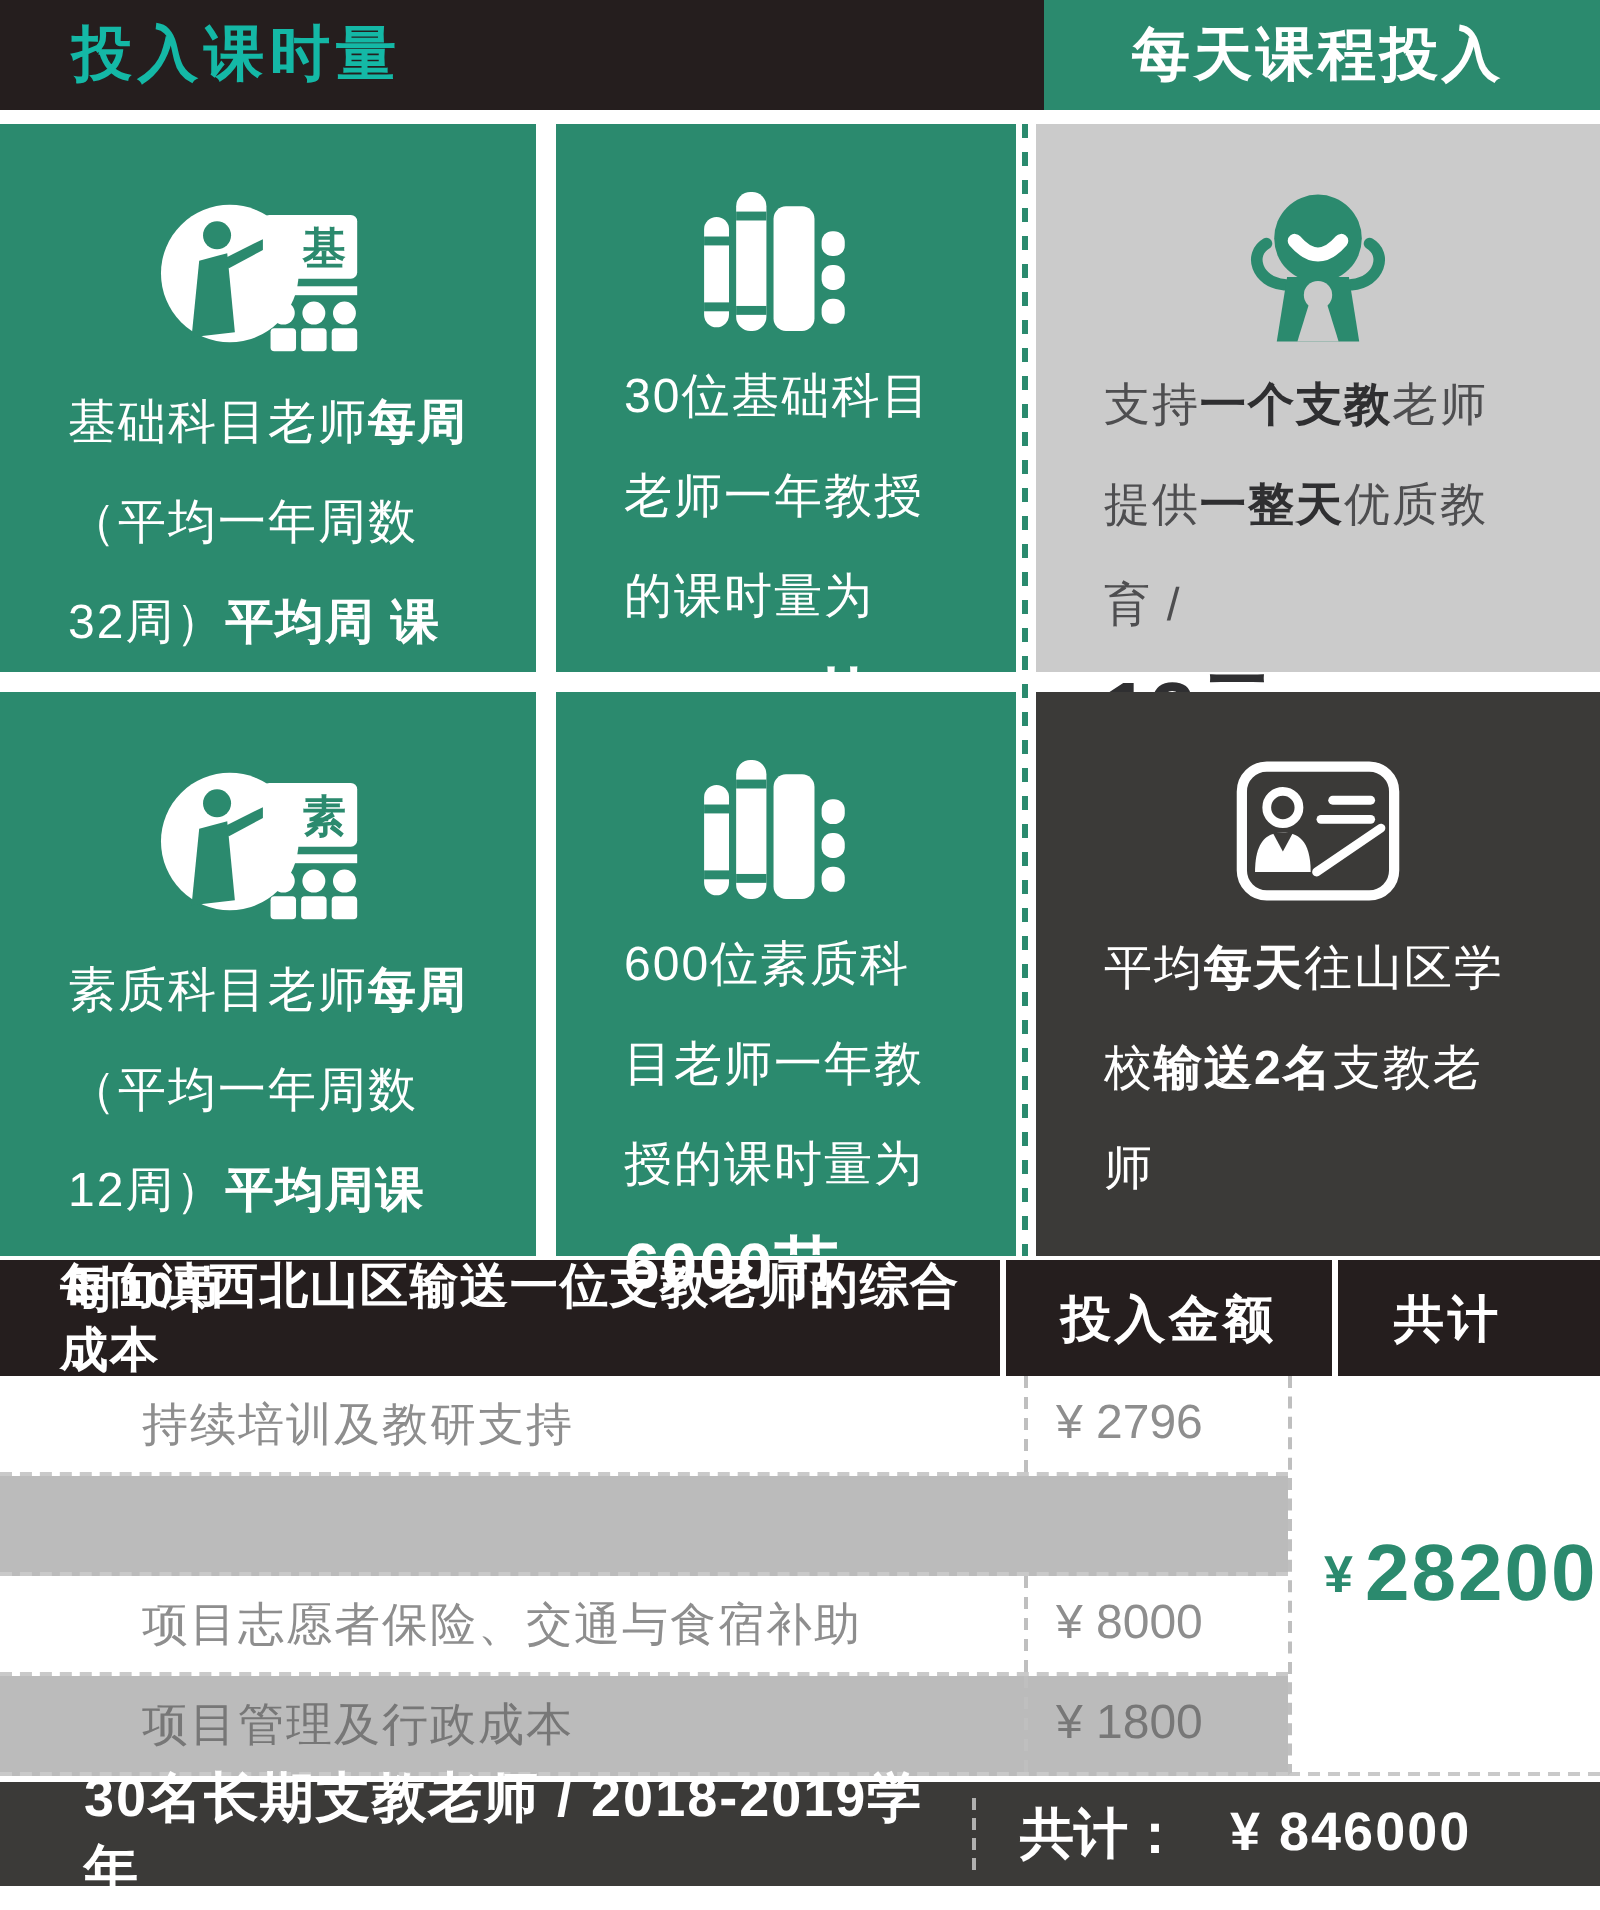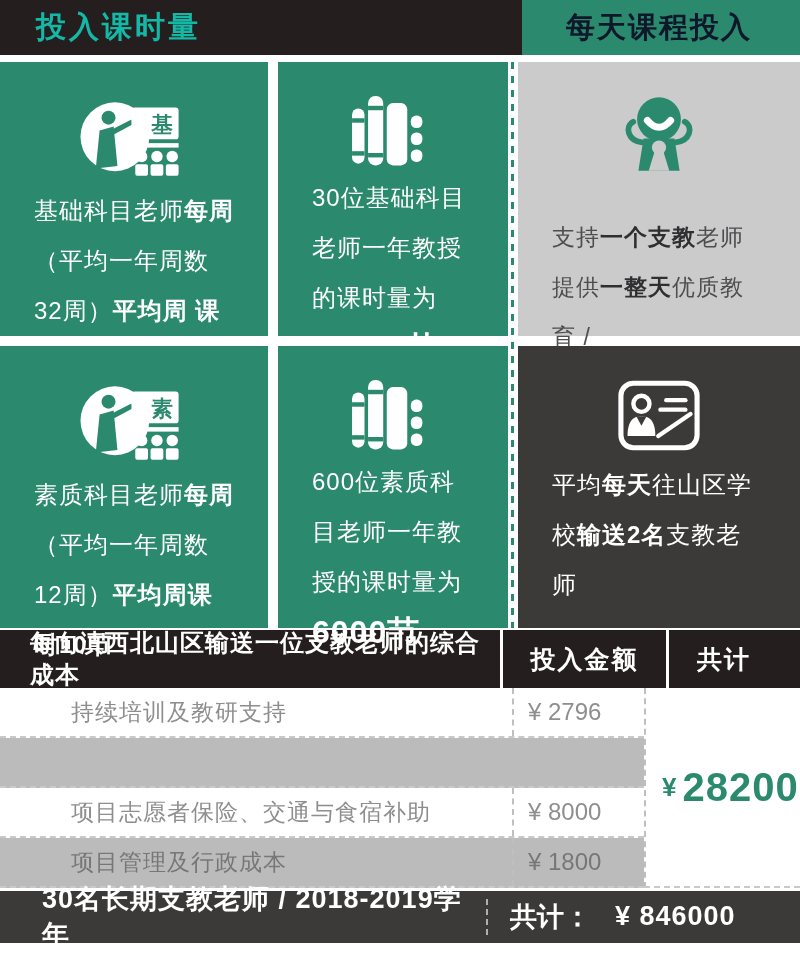--- a/index.html
+++ b/index.html
@@ -7,31 +7,31 @@
     --card-gray:#cbcbcb; --row-gray:#bbbbbb; --text-gray:#8e8e8e;
     --text-dark:#4e4e50; --bold-dark:#2f2f31; --dash:#c9c9c9;
   }
   *{margin:0;padding:0;box-sizing:border-box;}
   body{width:800px;height:955px;background:#fff;font-family:"Liberation Sans","DejaVu Sans",sans-serif;overflow:hidden;}
 
   
   .top{display:flex;height:55px;}
   .top .hl{width:522px;background:var(--black);color:#14b8a6;display:flex;align-items:center;
     padding-left:36px;font-size:30px;font-weight:bold;letter-spacing:3px;}
-  .top .hr{flex:1;background:var(--green);color:#0f172a;display:flex;align-items:center;
+  .top .hr{flex:1;background:var(--green);color:#ffffff;display:flex;align-items:center;
     padding-left:44px;font-size:29px;font-weight:bold;letter-spacing:2px;}
 
   
   .cards{position:relative;margin-top:7px;display:grid;
     grid-template-columns:268px 230px 282px;grid-template-rows:274px 282px;gap:10px;}
   .perf{position:absolute;left:511px;top:0;bottom:0;width:3px;
     background:repeating-linear-gradient(to bottom,var(--green) 0 7px,transparent 7px 14px);}
   .card{display:flex;flex-direction:column;padding:34px 34px 18px;}
   .card.green{background:var(--green);color:#fff;}
-  .card.gray{background:var(--card-gray);color:var(--text-dark);gap:36px;}
+  .card.gray{background:var(--card-gray);color:var(--text-dark);}
   .card.dark{background:var(--dark);color:#fff;}
   .icon-wrap{align-self:center;}
   .card-text{margin-top:auto;font-size:24px;line-height:50px;letter-spacing:1px;}
   .card.gray .card-text{font-size:23px;}
   .seg.b{font-weight:bold;}
   .card.gray .seg.b{color:var(--bold-dark);}
   .seg.lg{font-size:32px;font-weight:bold;}
   .seg.green{color:var(--green);}
   .seg.block{display:block;font-size:40px;line-height:54px;margin-top:2px;}
   .gfill{fill:var(--green);} .gstroke{stroke:var(--green);} .wstroke{stroke:#fff;}

